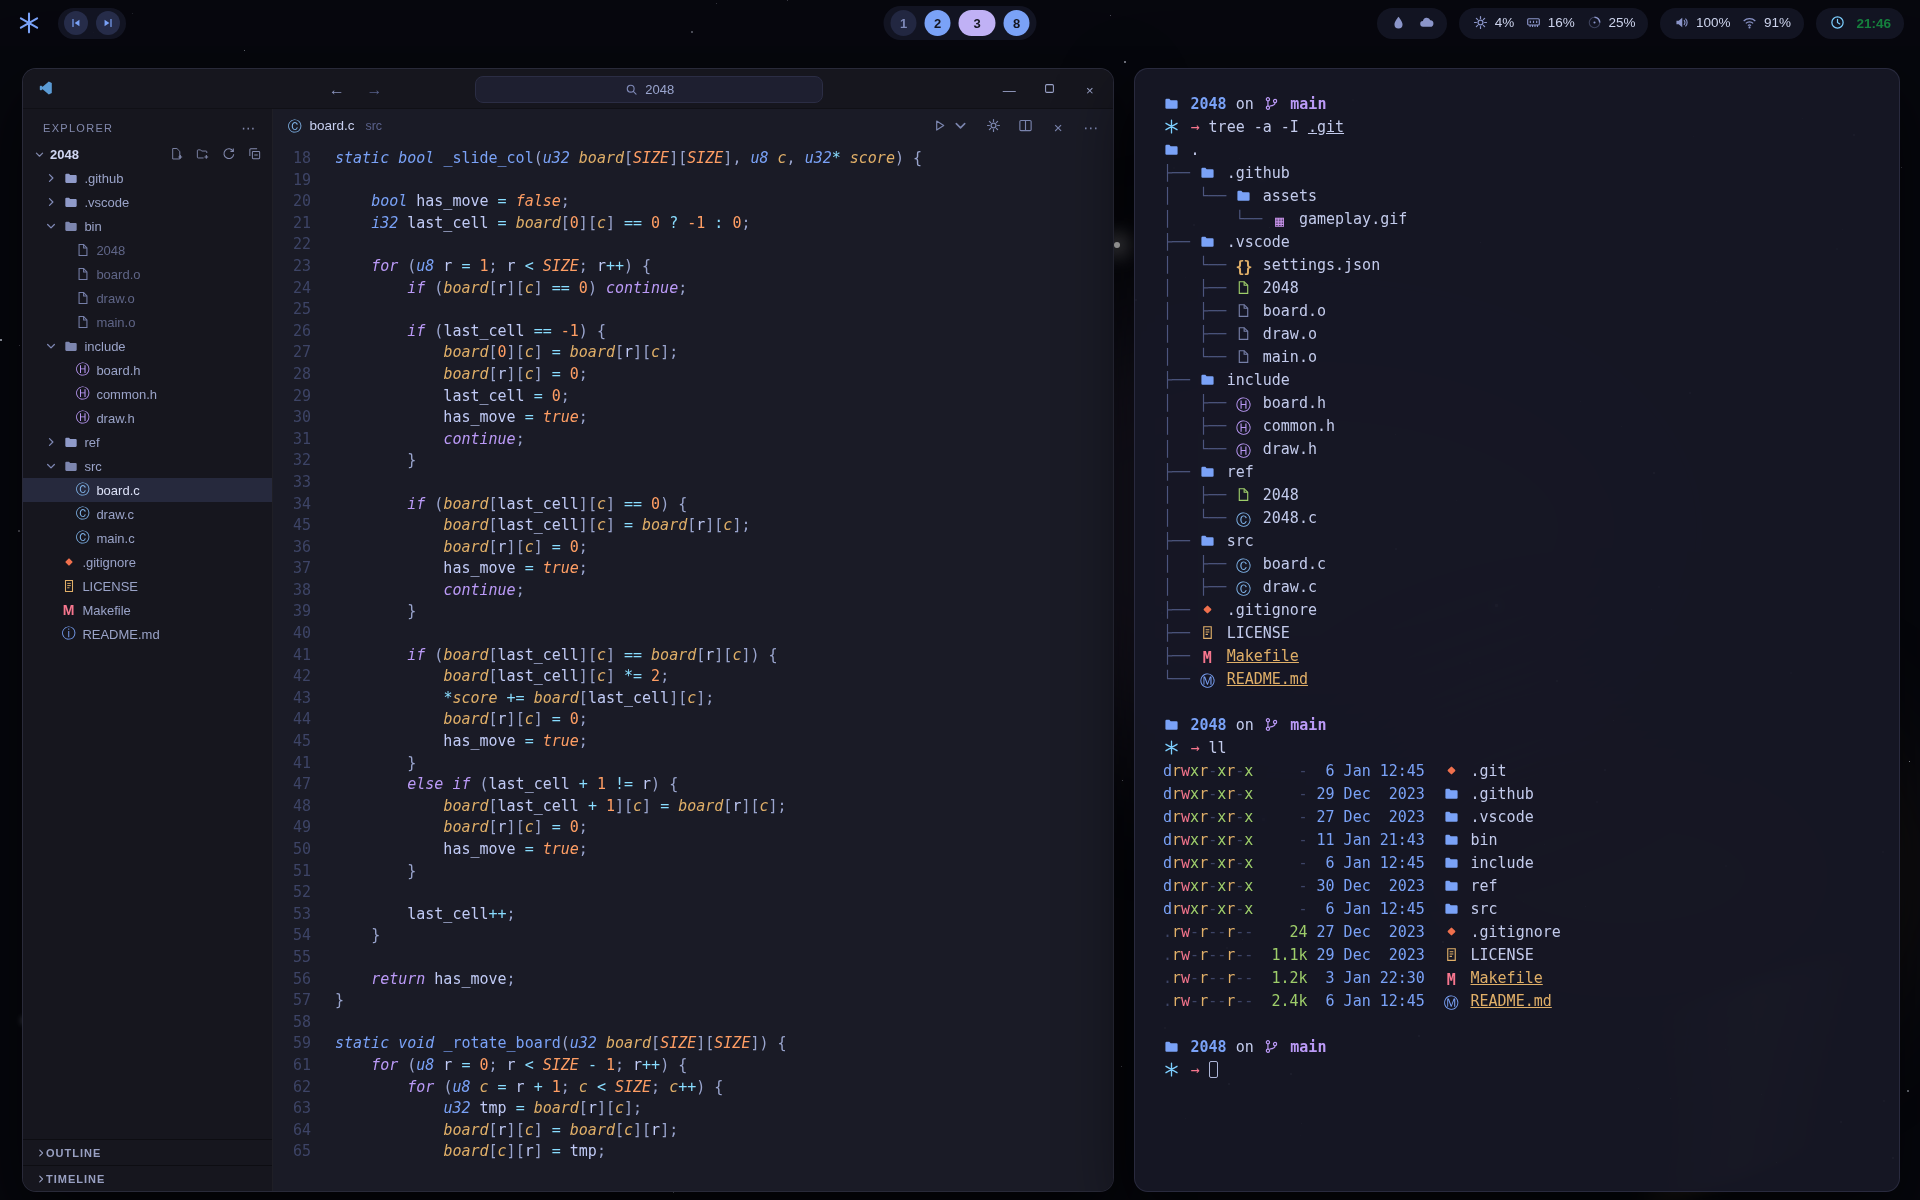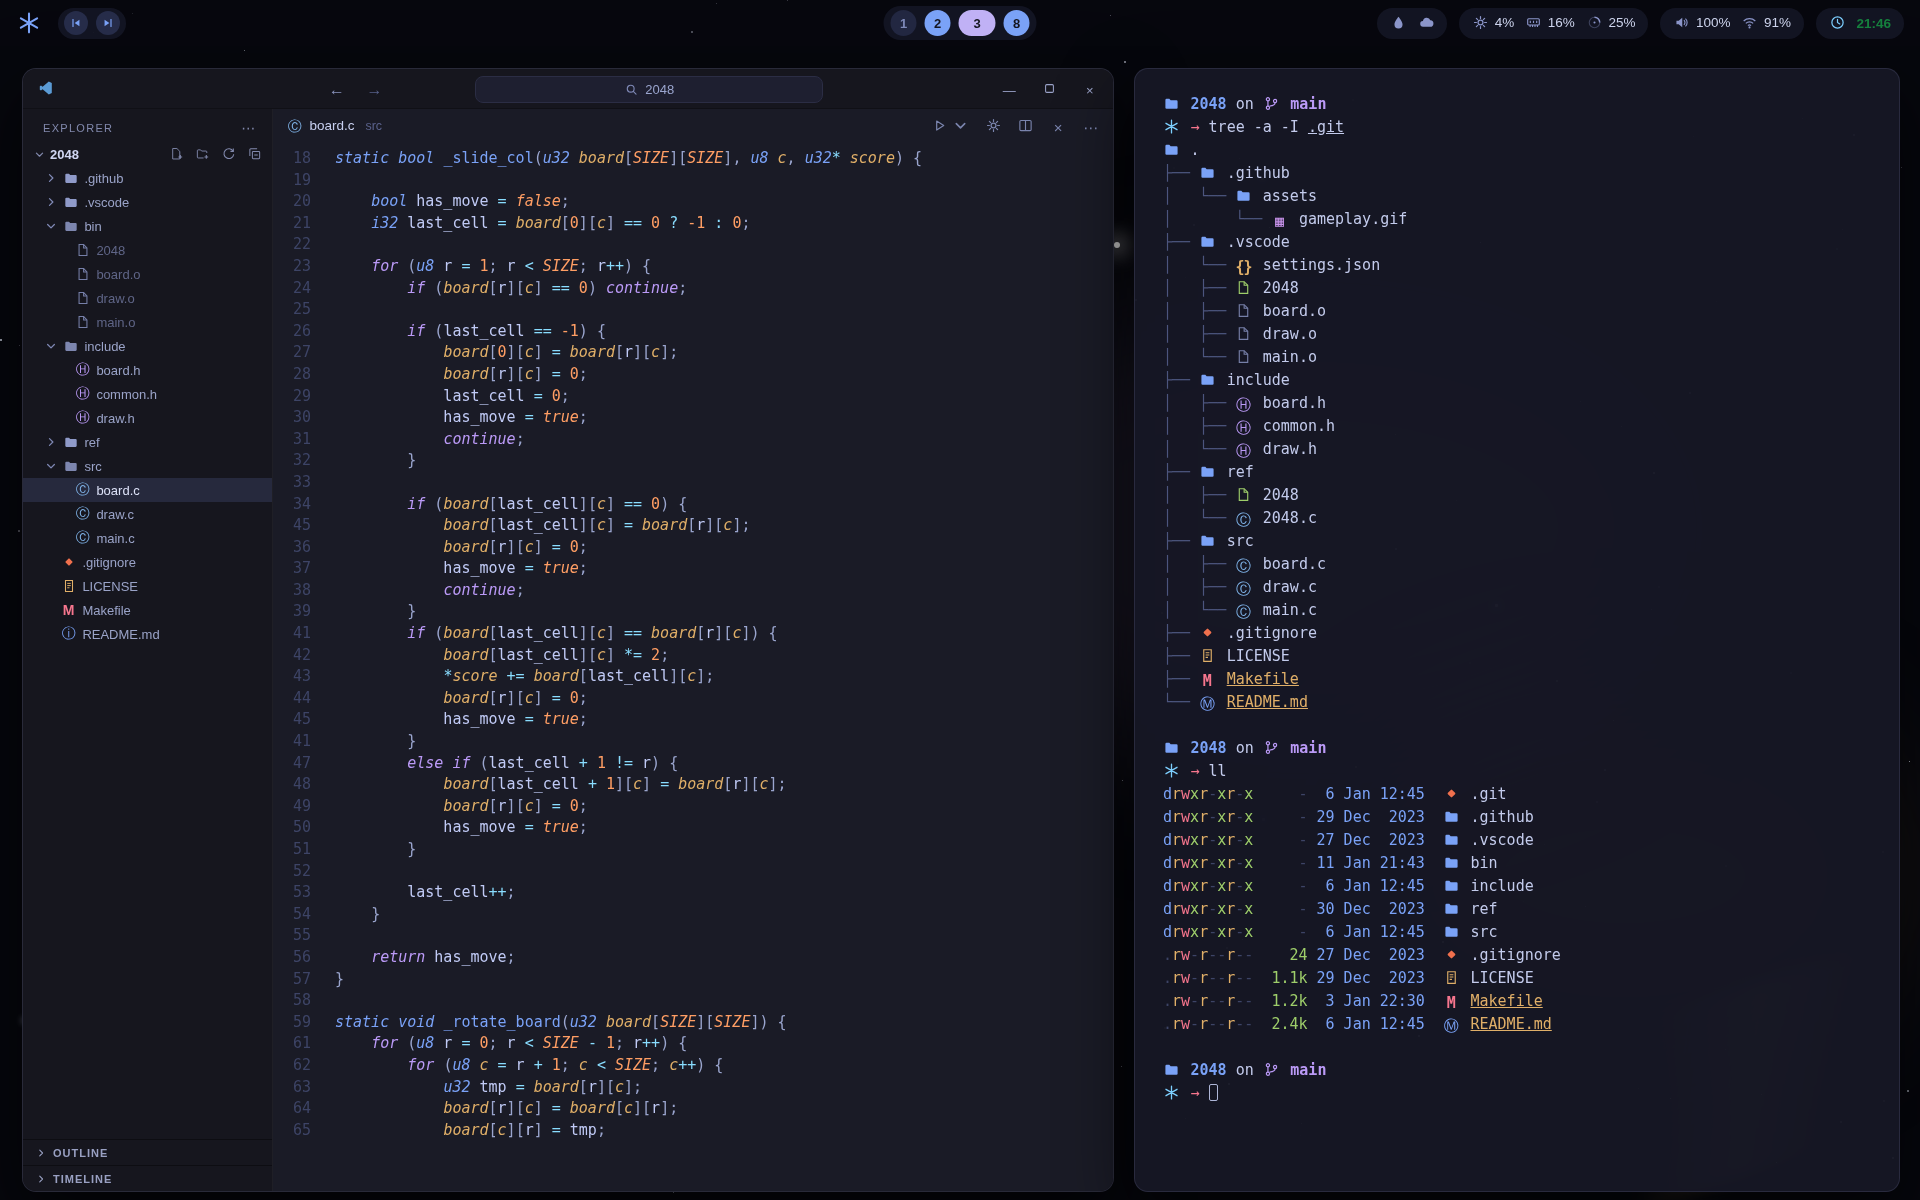--- a/index.html
+++ b/index.html
@@ -56,21 +56,21 @@
 .proj-row b{font-weight:700}
 .proj-row .chev{font-size:11px;color:#8289ad}
 .proj-actions{margin-left:auto;display:flex;gap:11px;color:#8289ad}
 .proj-actions .ic{font-size:13.5px}
 .srow{display:flex;align-items:center;gap:6px;height:24px;font-size:13px;color:#9aa3c8;padding-right:8px;cursor:default}
 .srow .chev{font-size:10px;color:#7e87b3;width:12px;flex:none}
 .srow .ic{font-size:14px;flex:none}
 .srow.sel{background:rgba(122,142,222,.16);color:#dbe0f6}
 .srow.dim .lbl{color:#5f6587}
 .side-bottom{position:absolute;left:0;right:0;bottom:0}
-.bottom-row{display:flex;align-items:center;gap:7px;height:26px;padding-left:12px;font-size:11px;letter-spacing:1px;color:#99a0c2;border-top:1px solid rgba(0,0,0,.4);font-weight:700}
+.bottom-row{display:flex;align-items:center;gap:0;height:26px;padding-left:12px;font-size:11px;letter-spacing:1px;color:#99a0c2;border-top:1px solid rgba(0,0,0,.4);font-weight:700}
 .bottom-row .ic{font-size:10px}
 
 .editor-main{flex:1;background:#1a1b26;display:flex;flex-direction:column;min-width:0}
 .tabbar{height:34px;display:flex;align-items:center;padding:0 14px;background:#1a1b26;flex:none}
 .tab{display:flex;align-items:center;gap:7px;font-size:13.5px;color:#c8d0f0}
 .tab .ic{font-size:14px}
 .tab .hint{color:#5a628c;font-size:12.5px;margin-left:4px}
 .tab-actions{margin-left:auto;display:flex;align-items:center;gap:16px;color:#7a84ad}
 .tab-actions .ic{font-size:15px}
 .tab-actions .caret{font-size:10px;margin-left:-11px}
@@ -810,20 +810,24 @@
             </div>
             <div class="cl">
               <span class="g">38</span>
               <span class="cbody"><span class="df">            </span><span class="kw">continue</span><span class="pn">;</span></span>
             </div>
             <div class="cl">
               <span class="g">39</span>
               <span class="cbody"><span class="df">        </span><span class="pn">}</span></span>
             </div>
             <div class="cl">
+              <span class="g">40</span>
+              <span class="cbody">&nbsp;</span>
+            </div>
+            <div class="cl">
               <span class="g">41</span>
               <span class="cbody"><span class="df">        </span><span class="kw">if</span><span class="df"> </span><span class="pn">(</span><span class="pm">board</span><span class="pn">[</span><span class="df">last_cell</span><span class="pn">]</span><span class="pn">[</span><span class="pm">c</span><span class="pn">]</span><span class="df"> </span><span class="op">==</span><span class="df"> </span><span class="pm">board</span><span class="pn">[</span><span class="df">r</span><span class="pn">]</span><span class="pn">[</span><span class="pm">c</span><span class="pn">]</span><span class="pn">)</span><span class="df"> </span><span class="pn">{</span></span>
             </div>
             <div class="cl">
               <span class="g">42</span>
               <span class="cbody"><span class="df">            </span><span class="pm">board</span><span class="pn">[</span><span class="df">last_cell</span><span class="pn">]</span><span class="pn">[</span><span class="pm">c</span><span class="pn">]</span><span class="df"> </span><span class="op">*=</span><span class="df"> </span><span class="nu">2</span><span class="pn">;</span></span>
             </div>
             <div class="cl">
               <span class="g">43</span>
               <span class="cbody"><span class="df">            </span><span class="op">*</span><span class="pm">score</span><span class="df"> </span><span class="op">+=</span><span class="df"> </span><span class="pm">board</span><span class="pn">[</span><span class="df">last_cell</span><span class="pn">]</span><span class="pn">[</span><span class="pm">c</span><span class="pn">]</span><span class="pn">;</span></span>
@@ -974,21 +978,20 @@
         <div class="tline"><span class="t-pre">│   ├── </span><span class="ic ic-binary"><svg viewBox="0 0 16 16">
               <path d="M3.5 1.8h5.2l3.8 3.8v8.6H3.5z" fill="none" stroke="currentColor" stroke-width="1.2"></path>
               <path d="M8.7 1.8v3.8h3.8" fill="none" stroke="currentColor" stroke-width="1.2"></path>
             </svg></span><span> </span><span>2048</span></div>
         <div class="tline"><span class="t-pre">│   └── </span><span class="ic ic-cfile">Ⓒ</span><span> </span><span>2048.c</span></div>
         <div class="tline"><span class="t-pre">├── </span><span class="ic ic-folder"><svg viewBox="0 0 16 16">
               <path d="M1.5 4.2q0-1.2 1.2-1.2h3l1.4 1.6h6.2q1.2 0 1.2 1.2v6.6q0 1.2-1.2 1.2H2.7q-1.2 0-1.2-1.2z" fill="currentColor"></path>
             </svg></span><span> </span><span>src</span></div>
         <div class="tline"><span class="t-pre">│   ├── </span><span class="ic ic-cfile">Ⓒ</span><span> </span><span>board.c</span></div>
         <div class="tline"><span class="t-pre">│   ├── </span><span class="ic ic-cfile">Ⓒ</span><span> </span><span>draw.c</span></div>
-        <div class="tline"><span class="t-pre">│   └── </span><span class="ic ic-cfile">Ⓒ</span><span> </span><span>main.c</span></div>
         <div class="tline"><span class="t-pre">├── </span><span class="ic ic-gitdiamond"><svg viewBox="0 0 16 16">
               <rect x="4.8" y="4.8" width="6.4" height="6.4" rx="1" transform="rotate(45 8 8)" fill="currentColor"></rect>
             </svg></span><span> </span><span>.gitignore</span></div>
         <div class="tline"><span class="t-pre">├── </span><span class="ic ic-license"><svg viewBox="0 0 16 16">
               <path d="M4 1.8h8v12.4H4z" fill="none" stroke="currentColor" stroke-width="1.2"></path>
               <path d="M6 5h4M6 7.5h4M6 10h2.5" stroke="currentColor" stroke-width="1.1"></path>
             </svg></span><span> </span><span>LICENSE</span></div>
         <div class="tline"><span class="t-pre">├── </span><span class="ic ic-makefile">M</span><span> </span><span class="t-und t-warn">Makefile</span></div>
         <div class="tline"><span class="t-pre">└── </span><span class="ic ic-markdown">Ⓜ</span><span> </span><span class="t-und t-warn">README.md</span></div>
         <div class="tline"></div>

